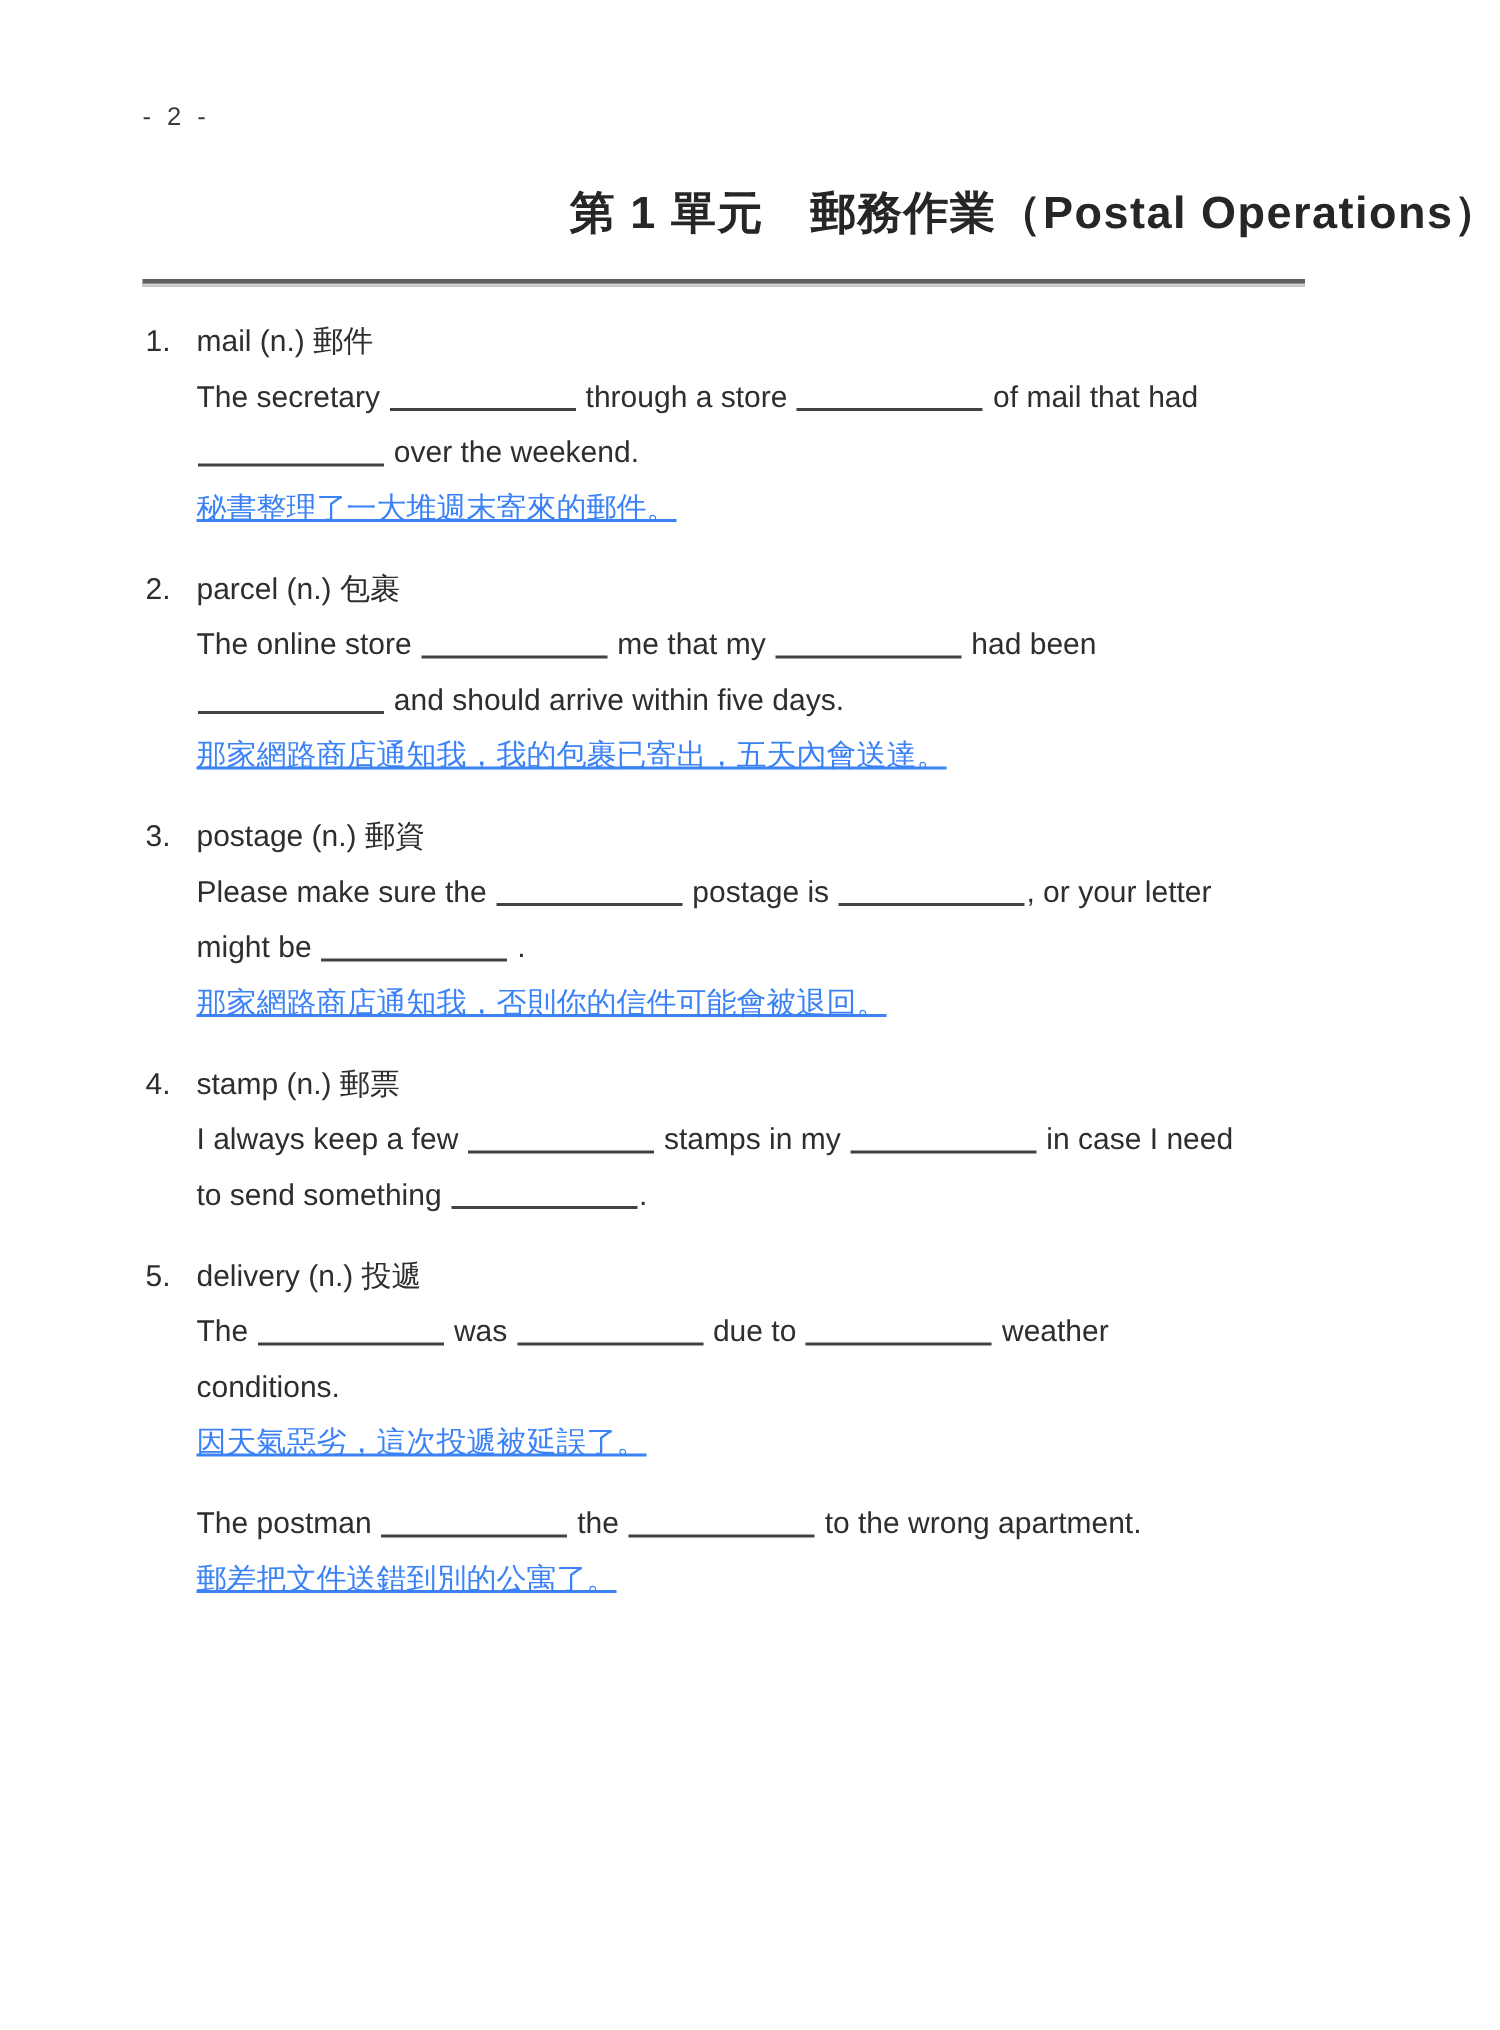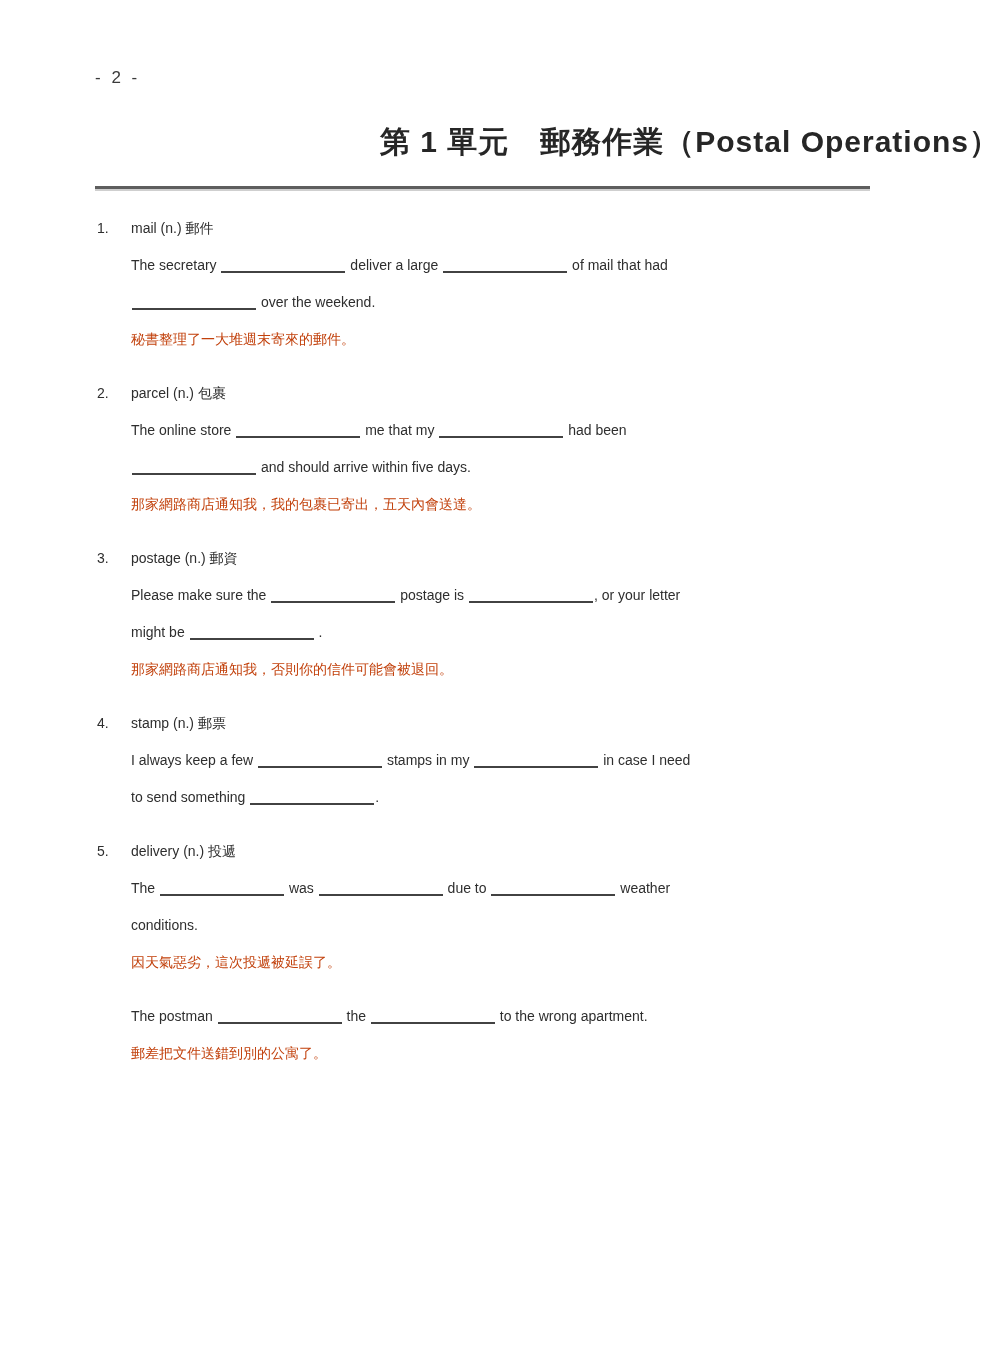--- a/index.html
+++ b/index.html
@@ -36,33 +36,33 @@
     width: 775px;
     height: 5px;
     background: #5e5e5e;
     border-bottom: 2px solid #cfcfcf;
   }
 
   .content {
     margin-left: 97px;
     margin-top: 19px;
     width: 790px;
-    font-size: 14px;
+    font-size: 20px;
   }
 
   .item { margin-bottom: 17px; }
 
   .term-line { line-height: 37px; white-space: nowrap; }
   .item-number { display: inline-block; width: 34px; }
   .sentence-line, .translation-line {
     margin-left: 34px;
     line-height: 37px;
     white-space: nowrap;
   }
-  .translation-line { color: #c2410c; }
+  .translation-line { color: #3b82f6; text-decoration: underline; }
 
   .blank {
     display: inline-block;
     width: 124px;
     height: 19px;
     border-bottom: 2px solid #424242;
     vertical-align: -3px;
     margin: 0 1px;
   }
 </style>
@@ -76,21 +76,21 @@
   <div class="unit-title">第 1 單元　郵務作業（Postal Operations）</div>
 
   <div class="divider"></div>
 
   <div class="content">
 
     <div class="item">
       <div class="term-line">
         <span class="item-number">1.</span><span>mail (n.) 郵件</span>
       </div>
-      <div class="sentence-line"><span>The secretary </span><span class="blank"></span><span> deliver a large </span><span class="blank"></span><span> of mail that had</span></div>
+      <div class="sentence-line"><span>The secretary </span><span class="blank"></span><span> through a store </span><span class="blank"></span><span> of mail that had</span></div>
       <div class="sentence-line"><span class="blank"></span><span> over the weekend.</span></div>
       <div class="translation-line">秘書整理了一大堆週末寄來的郵件。</div>
     </div>
 
     <div class="item">
       <div class="term-line">
         <span class="item-number">2.</span><span>parcel (n.) 包裹</span>
       </div>
       <div class="sentence-line"><span>The online store </span><span class="blank"></span><span> me that my </span><span class="blank"></span><span> had been</span></div>
       <div class="sentence-line"><span class="blank"></span><span> and should arrive within five days.</span></div>

